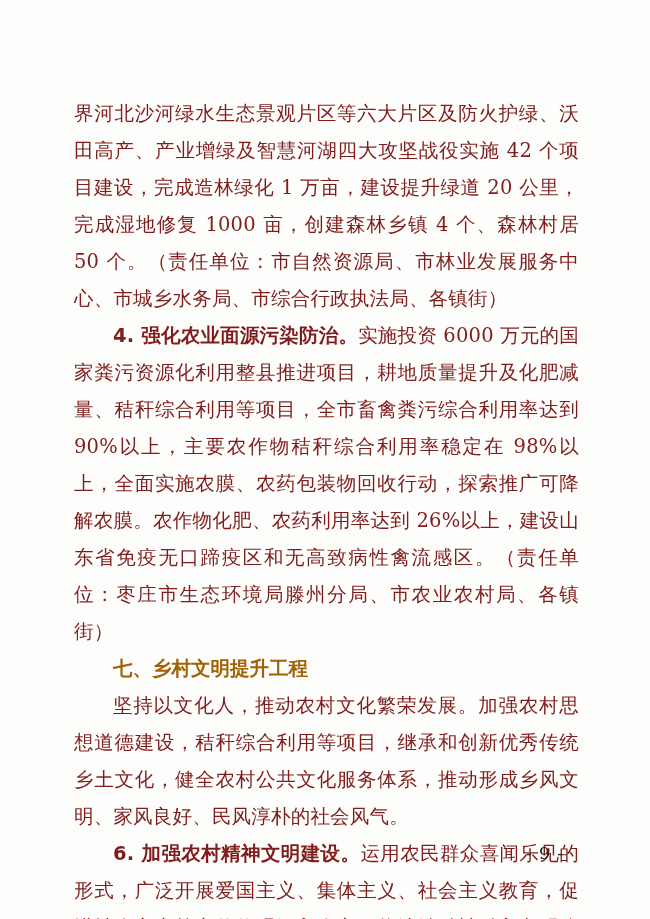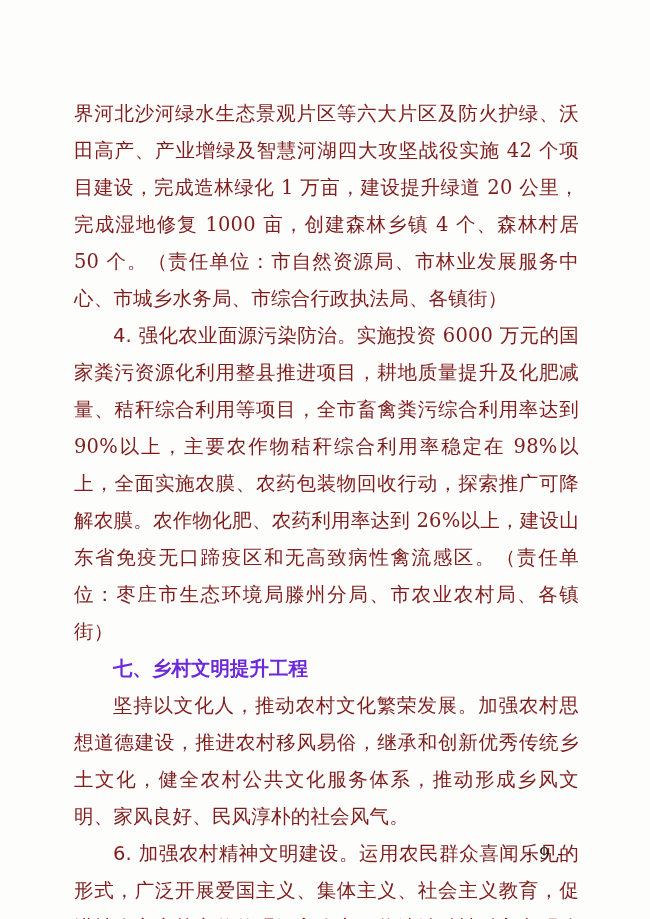--- a/index.html
+++ b/index.html
@@ -31,28 +31,28 @@
     text-justify: inter-ideograph;
     margin: 0;
     letter-spacing: 0.2px;
   }
   .indent {
     text-indent: 39px;
   }
   .heading {
     font-size: 19.5px;
     line-height: 37px;
-    color: #6d28d9;
+    color: #a16207;
     margin: 0;
     text-indent: 39px;
     font-weight: bold;
     font-family: "DejaVu Sans", "Liberation Sans", sans-serif;
   }
   .lead-bold {
-    font-weight: normal;
+    font-weight: bold;
     font-family: "DejaVu Sans", "Liberation Sans", sans-serif;
   }
   .page-number {
     position: absolute;
     left: 0;
     right: 0;
     bottom: 56px;
     text-align: center;
     font-size: 17px;
     color: #222222;
@@ -70,21 +70,21 @@
   <div class="content">
 
     <p class="para">界河北沙河绿水生态景观片区等六大片区及防火护绿、沃田高产、产业增绿及智慧河湖四大攻坚战役实施 42 个项目建设，完成造林绿化 1 万亩，建设提升绿道 20 公里，完成湿地修复 1000 亩，创建森林乡镇 4 个、森林村居 50 个。（责任单位：市自然资源局、市林业发展服务中心、市城乡水务局、市综合行政执法局、各镇街）</p>
 
     <p class="para indent">
       <span class="lead-bold">4. 强化农业面源污染防治。</span><span>实施投资 6000 万元的国家粪污资源化利用整县推进项目，耕地质量提升及化肥减量、秸秆综合利用等项目，全市畜禽粪污综合利用率达到 90%以上，主要农作物秸秆综合利用率稳定在 98%以上，全面实施农膜、农药包装物回收行动，探索推广可降解农膜。农作物化肥、农药利用率达到 26%以上，建设山东省免疫无口蹄疫区和无高致病性禽流感区。（责任单位：枣庄市生态环境局滕州分局、市农业农村局、各镇街）</span>
     </p>
 
     <p class="heading">七、乡村文明提升工程</p>
 
-    <p class="para indent">坚持以文化人，推动农村文化繁荣发展。加强农村思想道德建设，推进农村移风易俗，继承和创新优秀传统乡土文化，健全农村公共文化服务体系，推动形成乡风文明、家风良好、民风淳朴的社会风气。</p>
+    <p class="para indent">坚持以文化人，推动农村文化繁荣发展。加强农村思想道德建设，秸秆综合利用等项目，继承和创新优秀传统乡土文化，健全农村公共文化服务体系，推动形成乡风文明、家风良好、民风淳朴的社会风气。</p>
 
     <p class="para indent">
       <span class="lead-bold">6. 加强农村精神文明建设。</span><span>运用农民群众喜闻乐见的形式，广泛开展爱国主义、集体主义、社会主义教育，促进社会主义核心价值观深入人心。将法治精神融入文明公约、村规民</span>
     </p>
 
   </div>
 
   <div class="page-number">
     <span class="pn-inner">- 9 -</span>
   </div>

